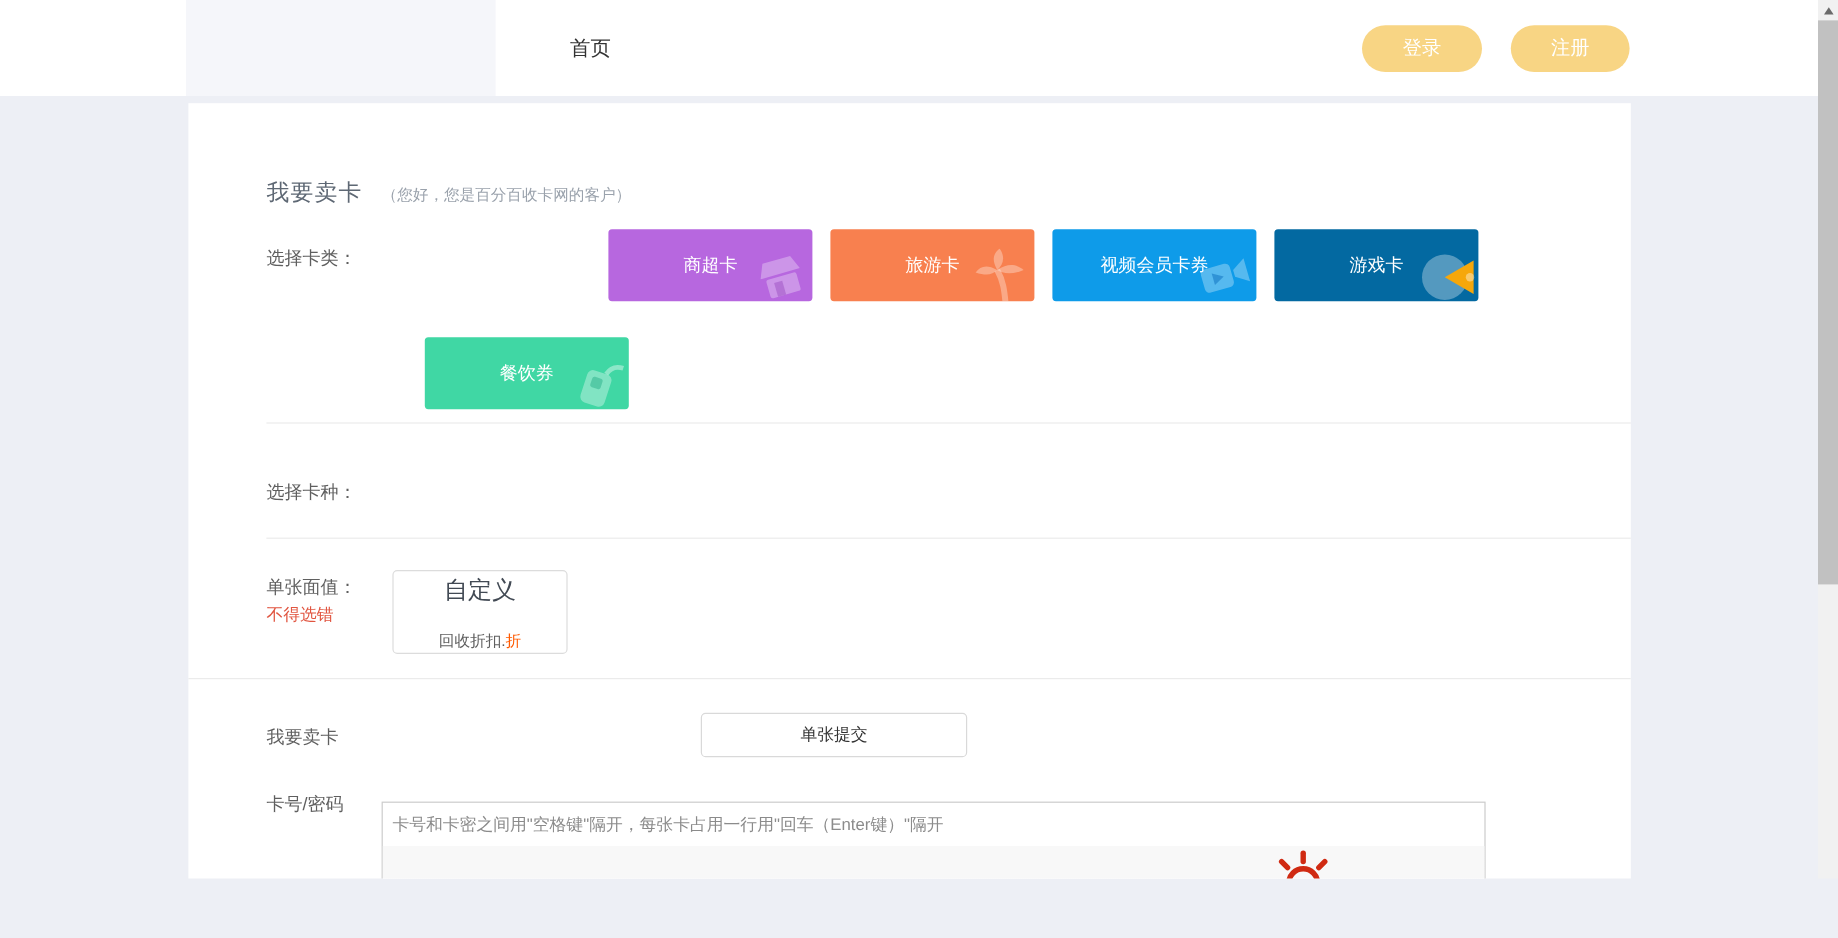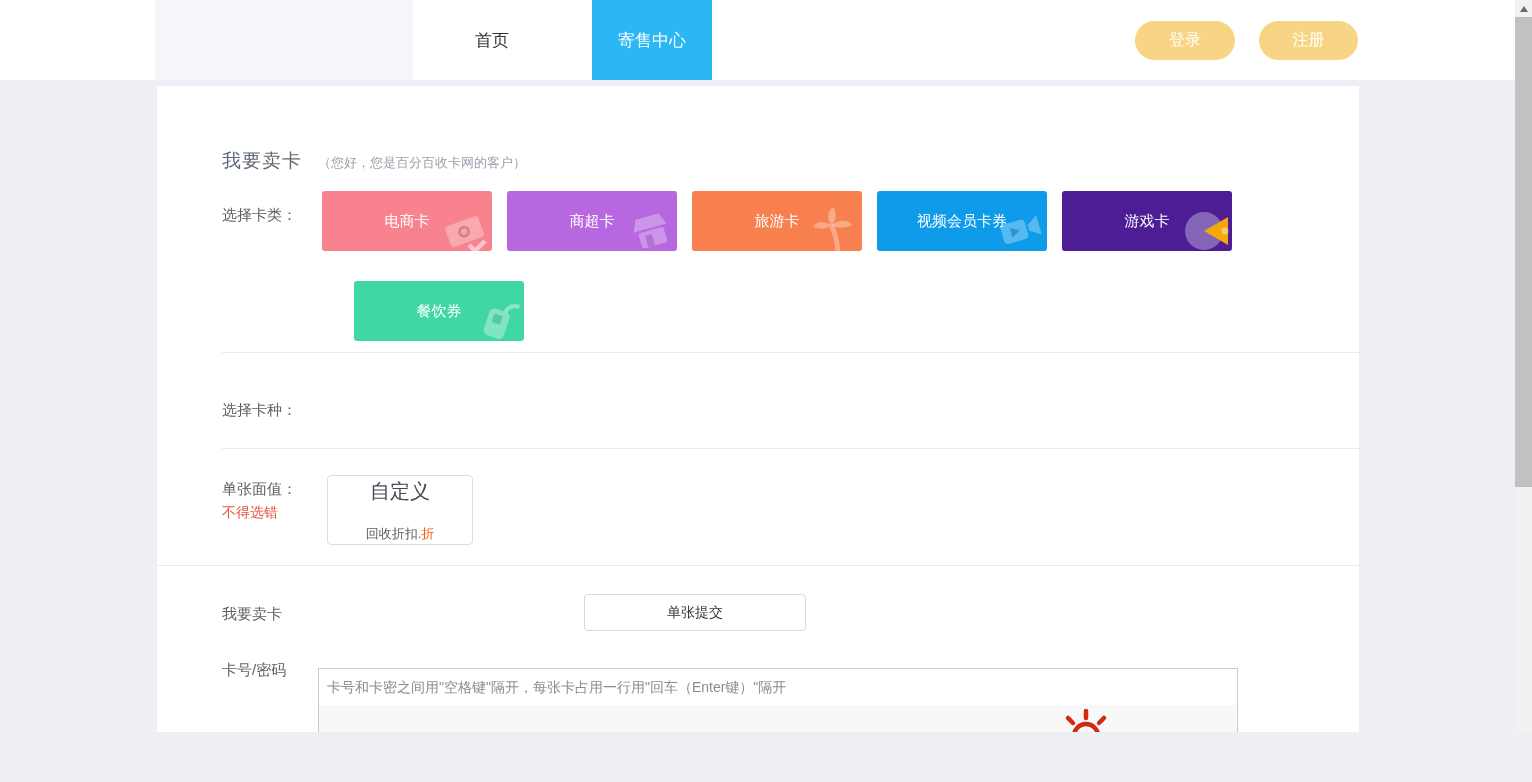--- a/index.html
+++ b/index.html
@@ -80,46 +80,34 @@
 </style>
 </head>
 <body>
 
 <div class="page">
 
   <div class="header">
     <div class="logo-block"></div>
 
     <div class="nav-tab t1">首页</div>
-    <div class="nav-tab t2 active">寄售中心</div>
 
     <button class="pill-btn login">登录</button>
     <button class="pill-btn register">注册</button>
   </div>
 
   <div class="main-card">
 
     <div class="title-row">
       <span class="page-title">我要卖卡</span>
       <span class="greeting">（您好，您是百分百收卡网的客户）</span>
     </div>
 
     <div class="field-label" style="top:120px;">选择卡类：</div>
 
-    <div class="cat-btn" style="left: 165px; top: 105px; background: rgb(248, 131, 143);">
-      <span>电商卡</span>
-      <svg class="cat-icon" viewBox="0 0 48 48">
-        <g transform="rotate(-20 24 24)">
-          <rect x="5" y="13" width="35" height="22" rx="3" fill="rgba(255,255,255,0.30)"></rect>
-          <circle cx="22" cy="24" r="6" fill="rgba(180,50,60,0.35)"></circle>
-          <circle cx="22" cy="24" r="3" fill="rgba(255,255,255,0.35)"></circle>
-        </g>
-        <path d="M27 38 l6 6 l10 -10" stroke="rgba(255,255,255,0.55)" stroke-width="4.5" fill="none"></path>
-      </svg>
-    </div>
 
     <div class="cat-btn" style="left: 350px; top: 105px; background: rgb(183, 103, 223);">
       <span>商超卡</span>
       <svg class="cat-icon" viewBox="0 0 48 48">
         <g transform="rotate(-16 24 24)" fill="rgba(255,255,255,0.30)">
           <path d="M7 21 L41 21 L36 9 L12 9 Z"></path>
           <rect x="11" y="23" width="26" height="16" rx="2"></rect>
           <rect x="17" y="27" width="7" height="12" fill="rgba(150,70,190,0.45)"></rect>
         </g>
       </svg>
@@ -141,21 +129,21 @@
       <span>视频会员卡券</span>
       <svg class="cat-icon" viewBox="0 0 48 48">
         <g transform="rotate(-16 24 24)">
           <rect x="5" y="13" width="25" height="20" rx="4" fill="rgba(255,255,255,0.30)"></rect>
           <path d="M32 20 L43 13 L43 33 L32 26 Z" fill="rgba(255,255,255,0.30)"></path>
           <path d="M14 18 l9 5 l-9 5 Z" fill="rgba(10,110,190,0.5)"></path>
         </g>
       </svg>
     </div>
 
-    <div class="cat-btn" style="left: 905px; top: 105px; background: #4c1d95;">
+    <div class="cat-btn" style="left: 905px; top: 105px; background: #0369a1;">
       <span>游戏卡</span>
       <svg class="cat-icon" viewBox="0 0 48 48">
         <circle cx="22" cy="24" r="19" fill="rgba(255,255,255,0.32)"></circle>
         <path d="M22 24 L46 10 L46 38 Z" fill="#f6a70a"></path>
         <circle cx="43" cy="24" r="3.5" fill="rgba(255,255,255,0.40)"></circle>
       </svg>
     </div>
 
     <div class="cat-btn" style="left: 165px; top: 195px; background: rgb(64, 215, 164); margin-left: 32px;">
       <span>餐饮券</span>

